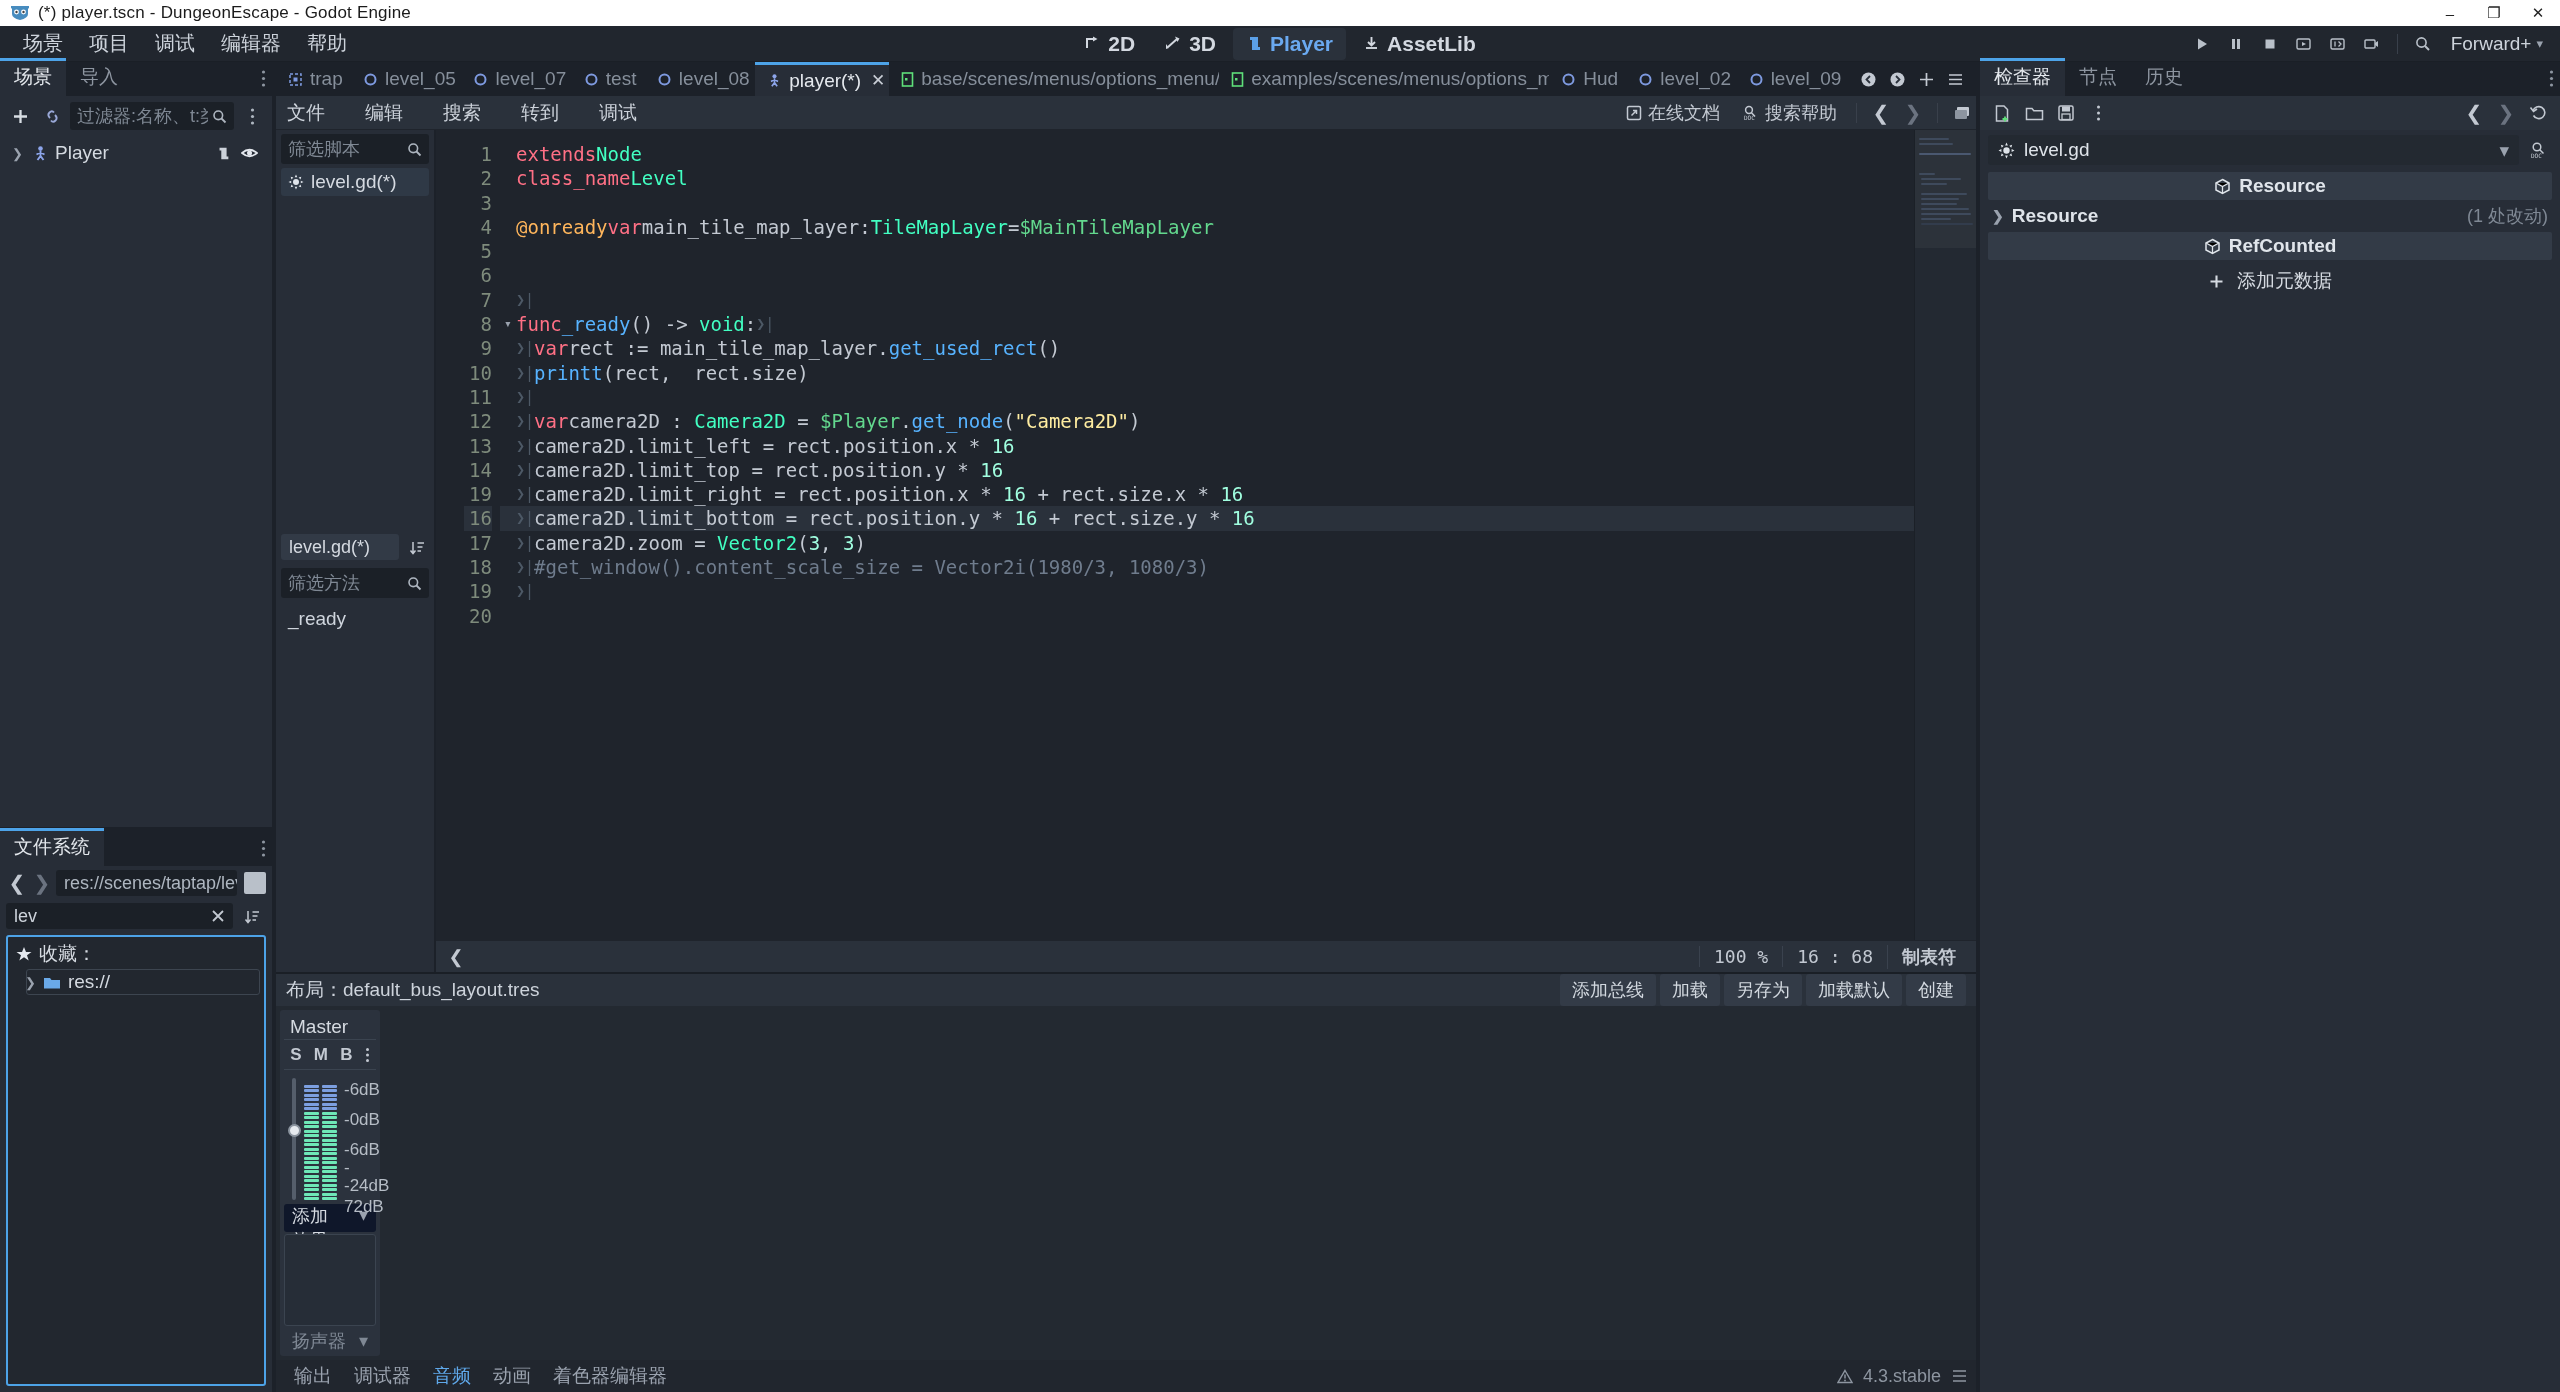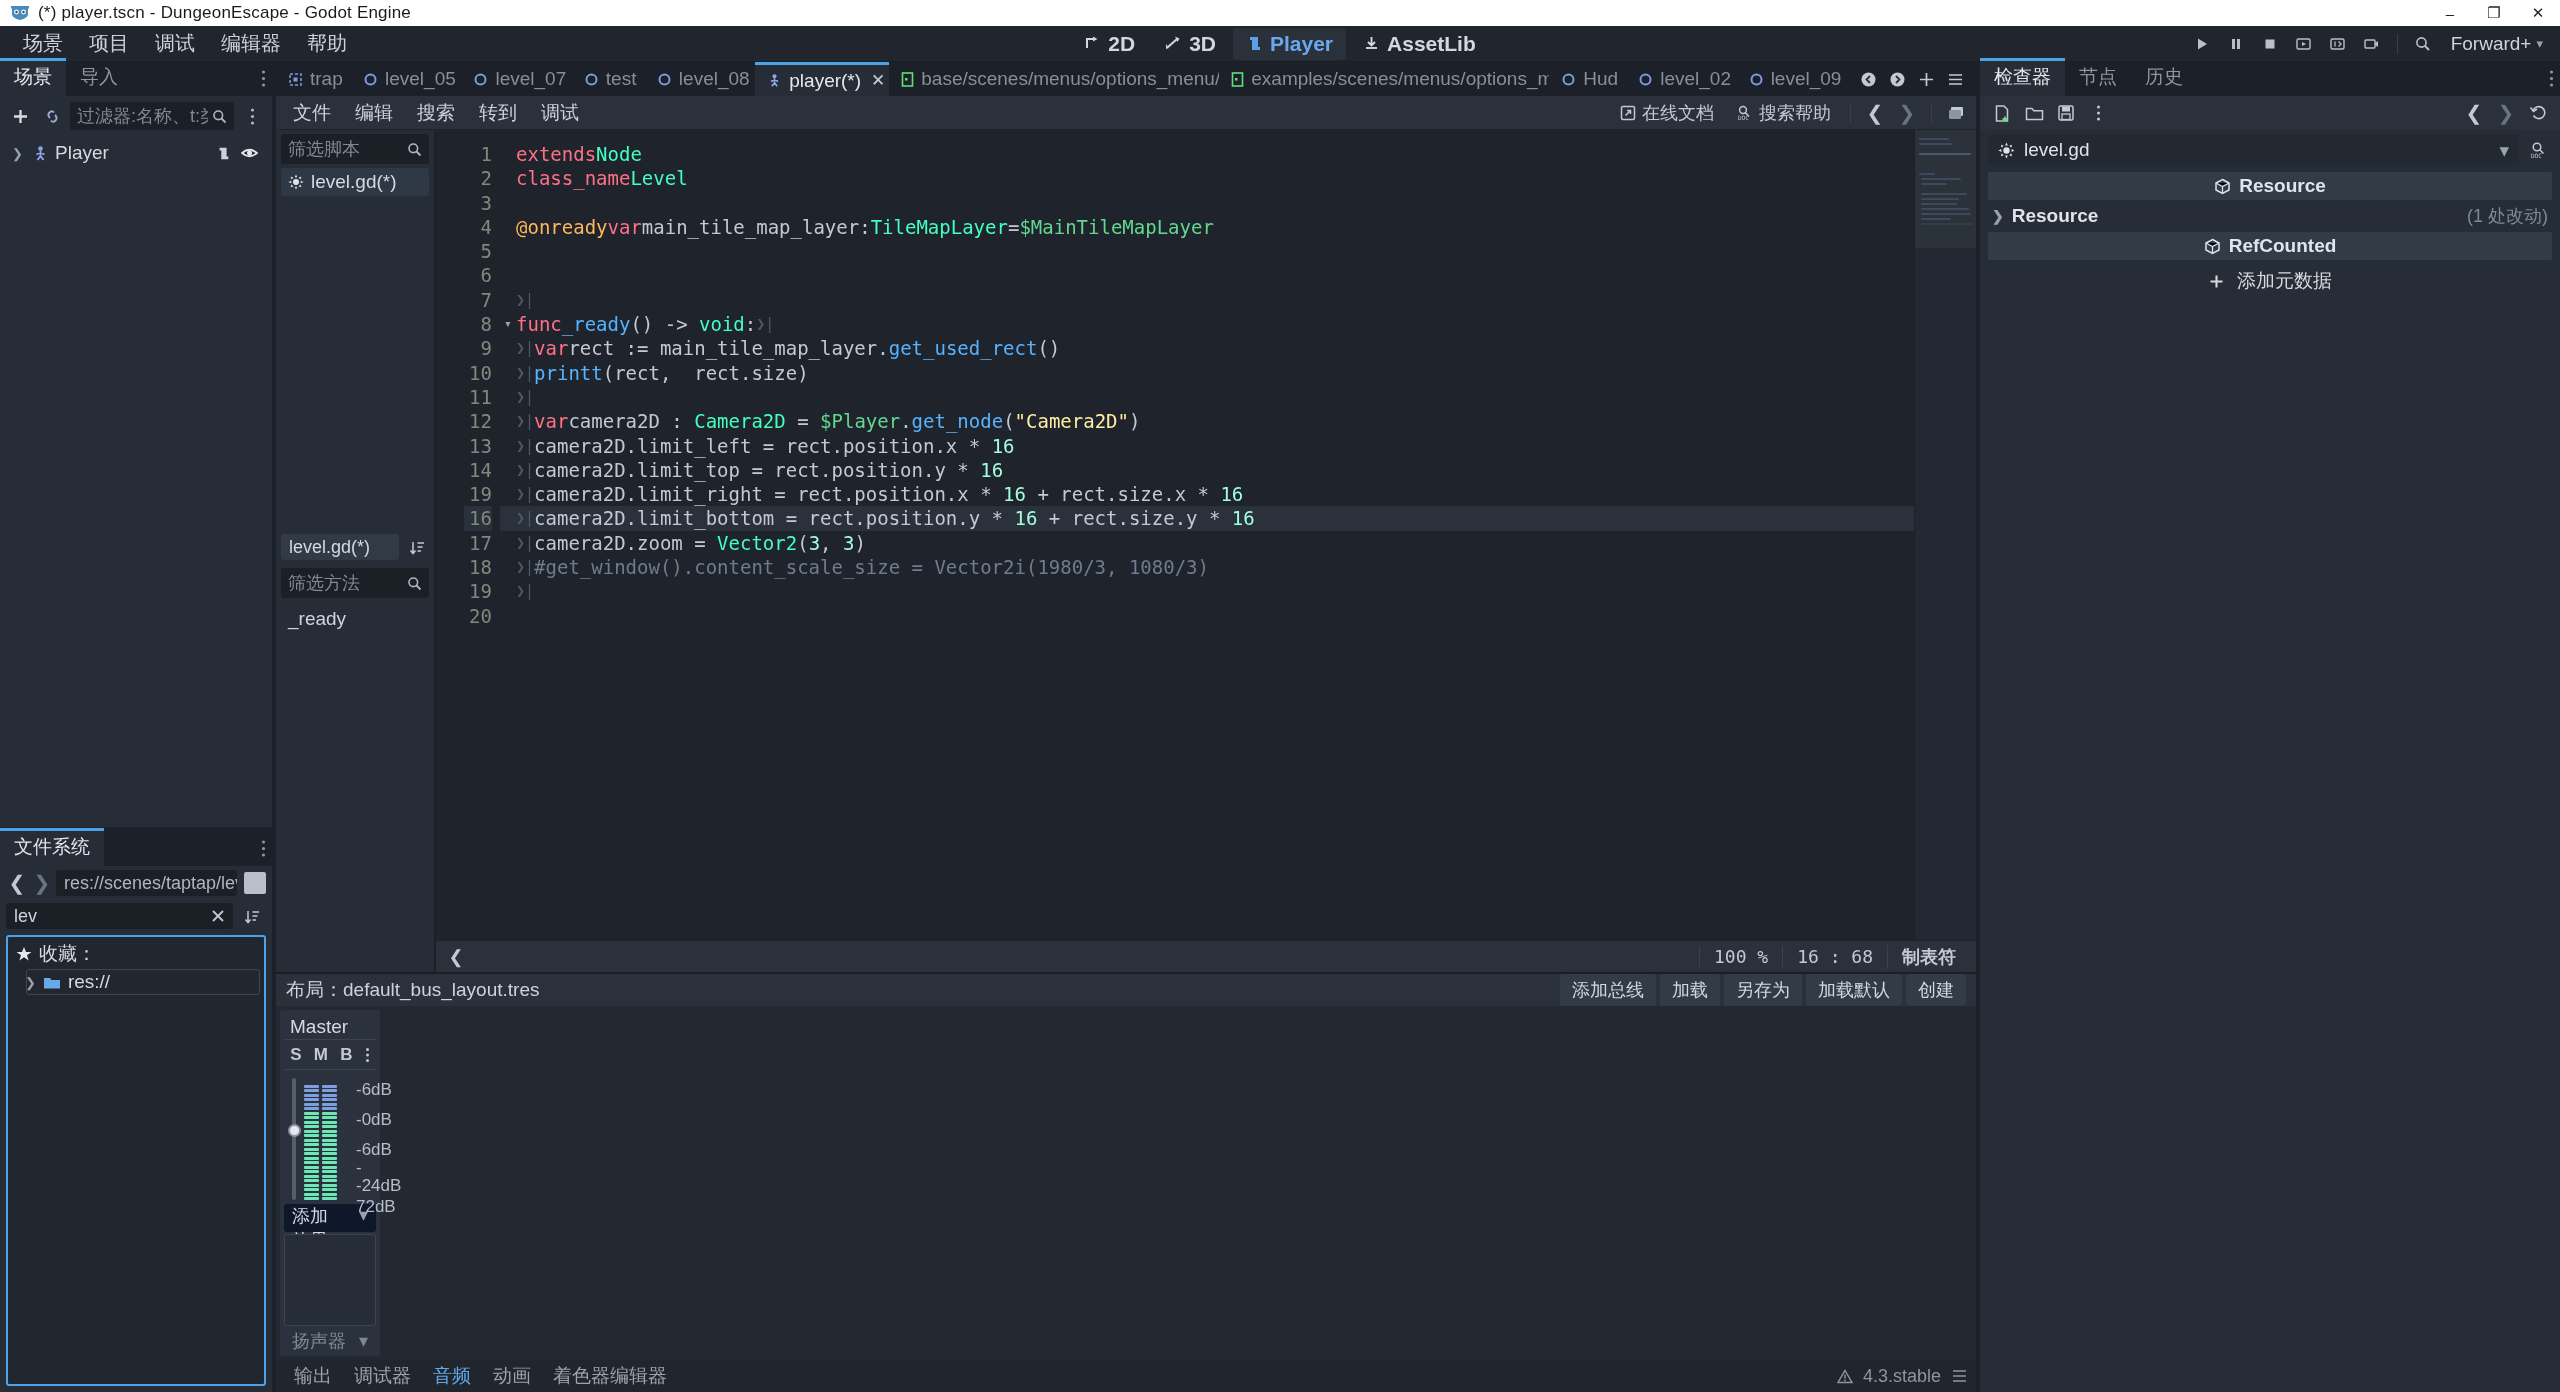--- a/index.html
+++ b/index.html
@@ -87,21 +87,21 @@
   .stab {
     display:flex; align-items:center; gap:7px; padding:0 12px; font-size:19px; color:#868f9b;
     max-width:330px; white-space:nowrap; overflow:hidden;
   }
   .stab.active { color:#e5e9ee; background:#272d37; border-top:3px solid #4da3e8; }
   .stab .x { color:#c8cdd5; font-size:17px; margin-left:3px; }
   .stab-nav { margin-left:auto; display:flex; align-items:center; gap:3px; padding:0 8px; }
   .stab-nav .ic-btn { width:26px; height:26px; }
 
   .ed-menubar {
-    height:34px; display:flex; align-items:center; background:#2a313b; flex:none; padding:0 6px; gap:2px;
+    height:34px; display:flex; align-items:center; background:#2a313b; flex:none; padding:0 0; gap:18px;
     border-bottom:1px solid #1f242c;
   }
   .ed-menu { padding:4px 11px; font-size:19px; color:#cdd3db; border-radius:3px; }
   .ed-right { margin-left:auto; display:flex; align-items:center; gap:4px; }
   .ed-lnk { display:flex; align-items:center; gap:6px; padding:4px 9px; font-size:18px; color:#c3c9d2; border-radius:3px; }
 
   .ed-main { flex:1; display:flex; min-height:0; }
 
   
   .script-list { width:160px; flex:none; background:#272d37; display:flex; flex-direction:column; border-right:2px solid #1c2129; }
@@ -168,21 +168,21 @@
   .bus-smb { height:30px; display:flex; align-items:center; justify-content:space-around; font-size:17px; font-weight:bold; color:#c3c9d2; border-bottom:1px solid #3b4450; }
   .bus-smb span { cursor:default; }
   .bus-meters { flex:1; display:flex; padding:8px 3px 4px; gap:3px; min-height:0; position:relative; }
   .vslider { width:14px; position:relative; display:flex; justify-content:center; }
   .vslider .track { width:4px; height:100%; background:#555e6b; border-radius:2px; }
   .vslider .grab { position:absolute; left:1px; top:38%; width:13px; height:13px; border-radius:50%; background:#e6eaef; border:2px solid #8b949f; }
   .meter { width:15px; display:flex; flex-direction:column-reverse; gap:1.5px; padding-top:2px; }
   .meter i { display:block; height:3px; background:#6ee7b7; border-radius:1px; }
   .meter i.b { background:#7c9fe0; }
   .db-scale { flex:1; position:relative; font-size:17px; color:#b6bdc6; }
-  .db-scale span { position:absolute; left:16px; white-space:nowrap; }
+  .db-scale span { position:absolute; left:4px; white-space:nowrap; }
   .bus-fxsel { height:28px; background:#0f172a; border-radius:3px; display:flex; align-items:flex-start; padding:0 8px; font-size:18px; color:#d5dae1;gap:20px; }
   .bus-fxsel .chev { margin-left:auto; color:#9aa2ae; }
   .bus-fxlist { height:92px; border:1px solid #3b4450; border-radius:3px; margin-top:2px; background:#262d37; }
   .bus-out { height:30px; display:flex; align-items:center; padding:0 8px; font-size:18px; color:#7f8894; }
   .bus-out .chev { margin-left:auto; }
 
   .bp-tabs { height:32px; display:flex; align-items:center; gap:2px; padding:0 8px; background:#21262e; flex:none; }
   .bp-tab { padding:3px 10px; font-size:19px; color:#9aa2ae; border-radius:3px; }
   .bp-tab.active { color:#5fa8ea; }
   .bp-right { margin-left:auto; display:flex; align-items:center; gap:10px; font-size:18px; color:#8d95a0; }

